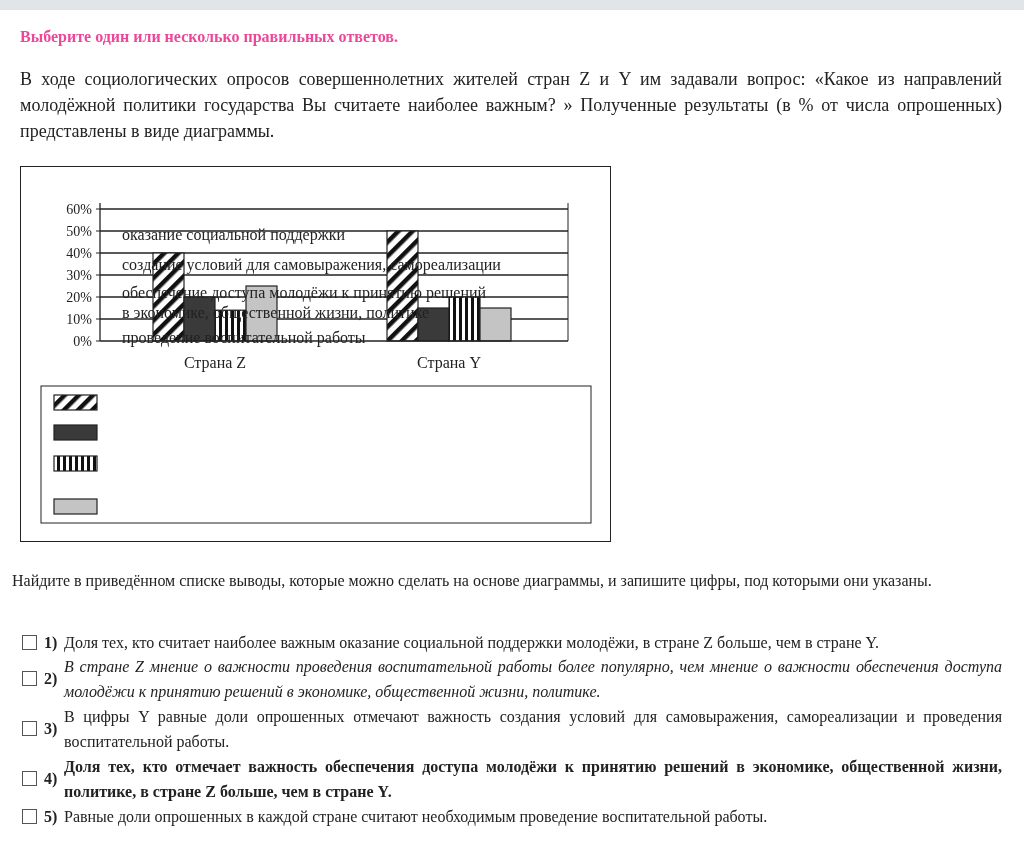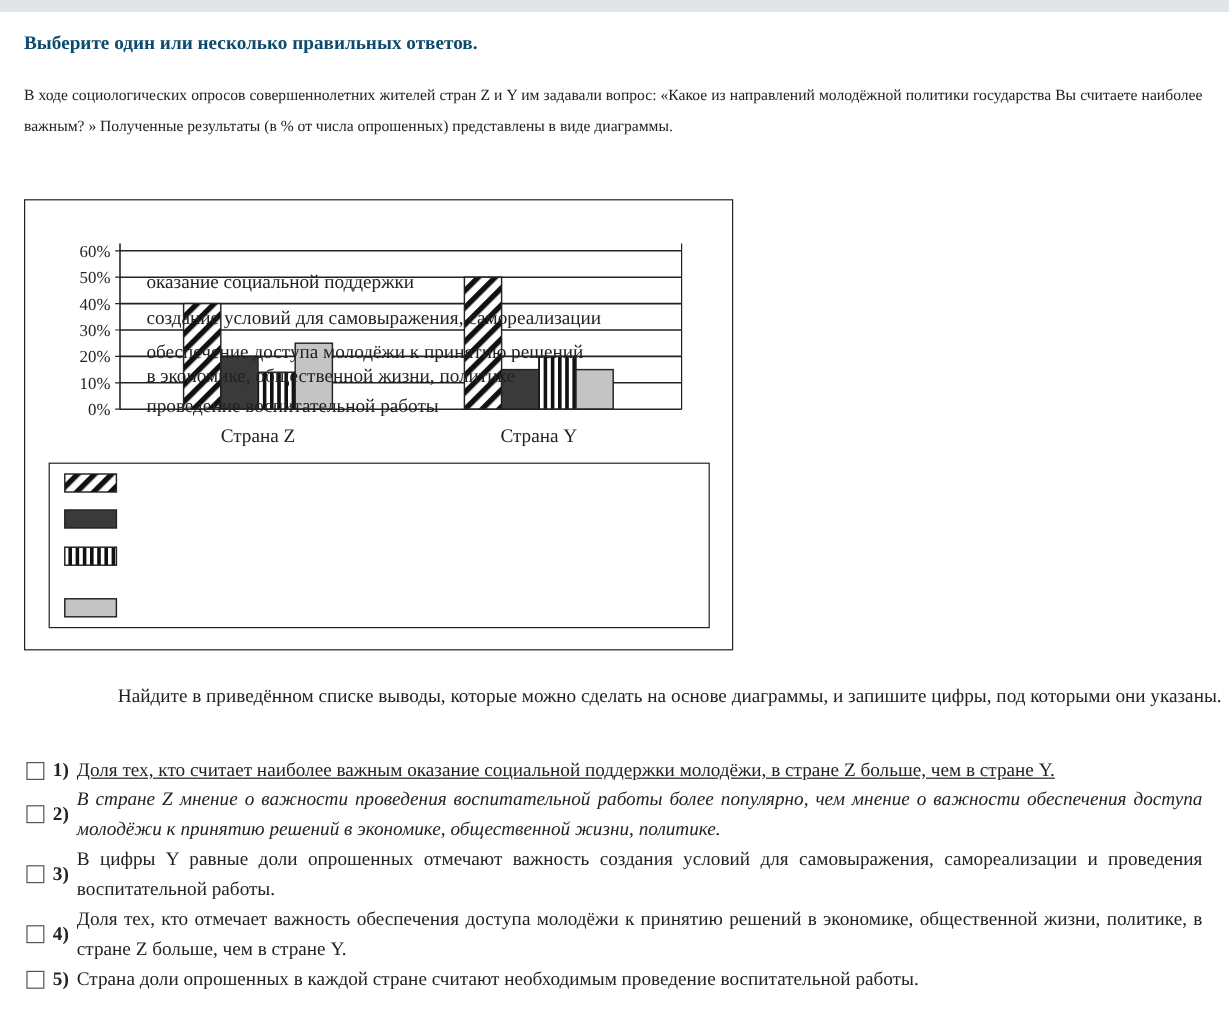--- a/index.html
+++ b/index.html
@@ -1,22 +1,22 @@
 <!DOCTYPE html>
 <html><head>
 <meta charset="utf-8">
 <style>
   html,body{margin:0;padding:0;}
   body{width:1024px;height:856px;background:#fff;font-family:"Liberation Serif","DejaVu Serif",serif;color:#222;position:relative;overflow:hidden;}
   .topbar{position:absolute;left:0;top:0;width:1024px;height:10px;background:#e2e5e7;}
-  .instr{position:absolute;left:20px;top:28px;font-size:16px;font-weight:bold;color:#0c4a6e;}
-  .intro{position:absolute;left:20px;top:66px;width:982px;font-size:13px;line-height:26px;text-align:justify;}
+  .instr{position:absolute;left:20px;top:28px;font-size:16px;font-weight:bold;color:#ec4899;}
+  .intro{position:absolute;left:20px;top:66px;width:982px;font-size:18px;line-height:26px;text-align:justify;}
   .chartbox{position:absolute;left:20px;top:166px;width:591px;height:376px;border:1px solid #222;box-sizing:border-box;}
   svg text{font-family:"Liberation Serif","DejaVu Serif",serif;}
-  .question{position:absolute;left:36px;top:568px;width:982px;font-size:16px;line-height:26px;text-align:right;}
+  .question{position:absolute;left:12px;top:568px;width:982px;font-size:16px;line-height:26px;}
   .opt{position:absolute;left:20px;width:982px;font-size:16px;line-height:25px;}
   .cb{position:absolute;left:2px;width:15px;height:15px;border:1px solid #555;box-sizing:border-box;background:#fff;cursor:pointer;}
   .num{position:absolute;left:24px;font-weight:bold;}
   .otext{position:absolute;left:44px;width:938px;text-align:justify;}
 </style>
 </head>
 <body>
 
 <div class="topbar"></div>
 <div class="instr">Выберите один или несколько правильных ответов.</div>
@@ -87,35 +87,35 @@
       </g>
   </svg>
 </div>
 
 <div class="question">Найдите в приведённом списке выводы, которые можно сделать на основе диаграммы, и запишите цифры, под которыми они указаны.</div>
 
 <div id="options">
     <div class="opt" style="top: 630px; height: 25px;">
       <div class="cb" style="top: 5px;"></div>
       <span class="num" style="top: 0px;">1)</span>
-      <span class="otext" style="top: 0px; text-decoration: underline;">Доля тех, кто считает наиболее важным оказание социальной поддержки молодёжи, в стране  Z больше, чем в стране Y.</span>
+      <span class="otext" style="top: 0px;">Доля тех, кто считает наиболее важным оказание социальной поддержки молодёжи, в стране  Z больше, чем в стране Y.</span>
     </div>
     <div class="opt" style="top: 654px; height: 50px;">
       <div class="cb" style="top: 17px;"></div>
       <span class="num" style="top: 12px;">2)</span>
       <span class="otext" style="top: 0px; font-style: italic;">В стране Z мнение о важности проведения воспитательной работы более популярно, чем мнение о важности обеспечения доступа молодёжи к принятию решений в экономике, общественной жизни, политике.</span>
     </div>
     <div class="opt" style="top: 704px; height: 50px;">
       <div class="cb" style="top: 17px;"></div>
       <span class="num" style="top: 12px;">3)</span>
       <span class="otext" style="top: 0px;">В цифры Y равные доли опрошенных отмечают важность создания условий для самовыражения, самореализации и проведения воспитательной работы.</span>
     </div>
     <div class="opt" style="top: 754px; height: 50px;">
       <div class="cb" style="top: 17px;"></div>
       <span class="num" style="top: 12px;">4)</span>
-      <span class="otext" style="top: 0px;">Доля тех, кто отмечает важность обеспечения доступа молодёжи к принятию решений в экономике, общественной жизни, политике, в стране Z больше, чем в стране Y.</span>
+      <span class="otext" style="top: 0px; font-weight: bold;">Доля тех, кто отмечает важность обеспечения доступа молодёжи к принятию решений в экономике, общественной жизни, политике, в стране Z больше, чем в стране Y.</span>
     </div>
     <div class="opt" style="top: 804px; height: 25px;">
       <div class="cb" style="top: 5px;"></div>
       <span class="num" style="top: 0px;">5)</span>
-      <span class="otext" style="top: 0px;">Страна доли опрошенных в каждой стране считают необходимым проведение воспитательной работы.</span>
+      <span class="otext" style="top: 0px;">Равные доли опрошенных в каждой стране считают необходимым проведение воспитательной работы.</span>
     </div>
   </div>
 
 </body></html>

